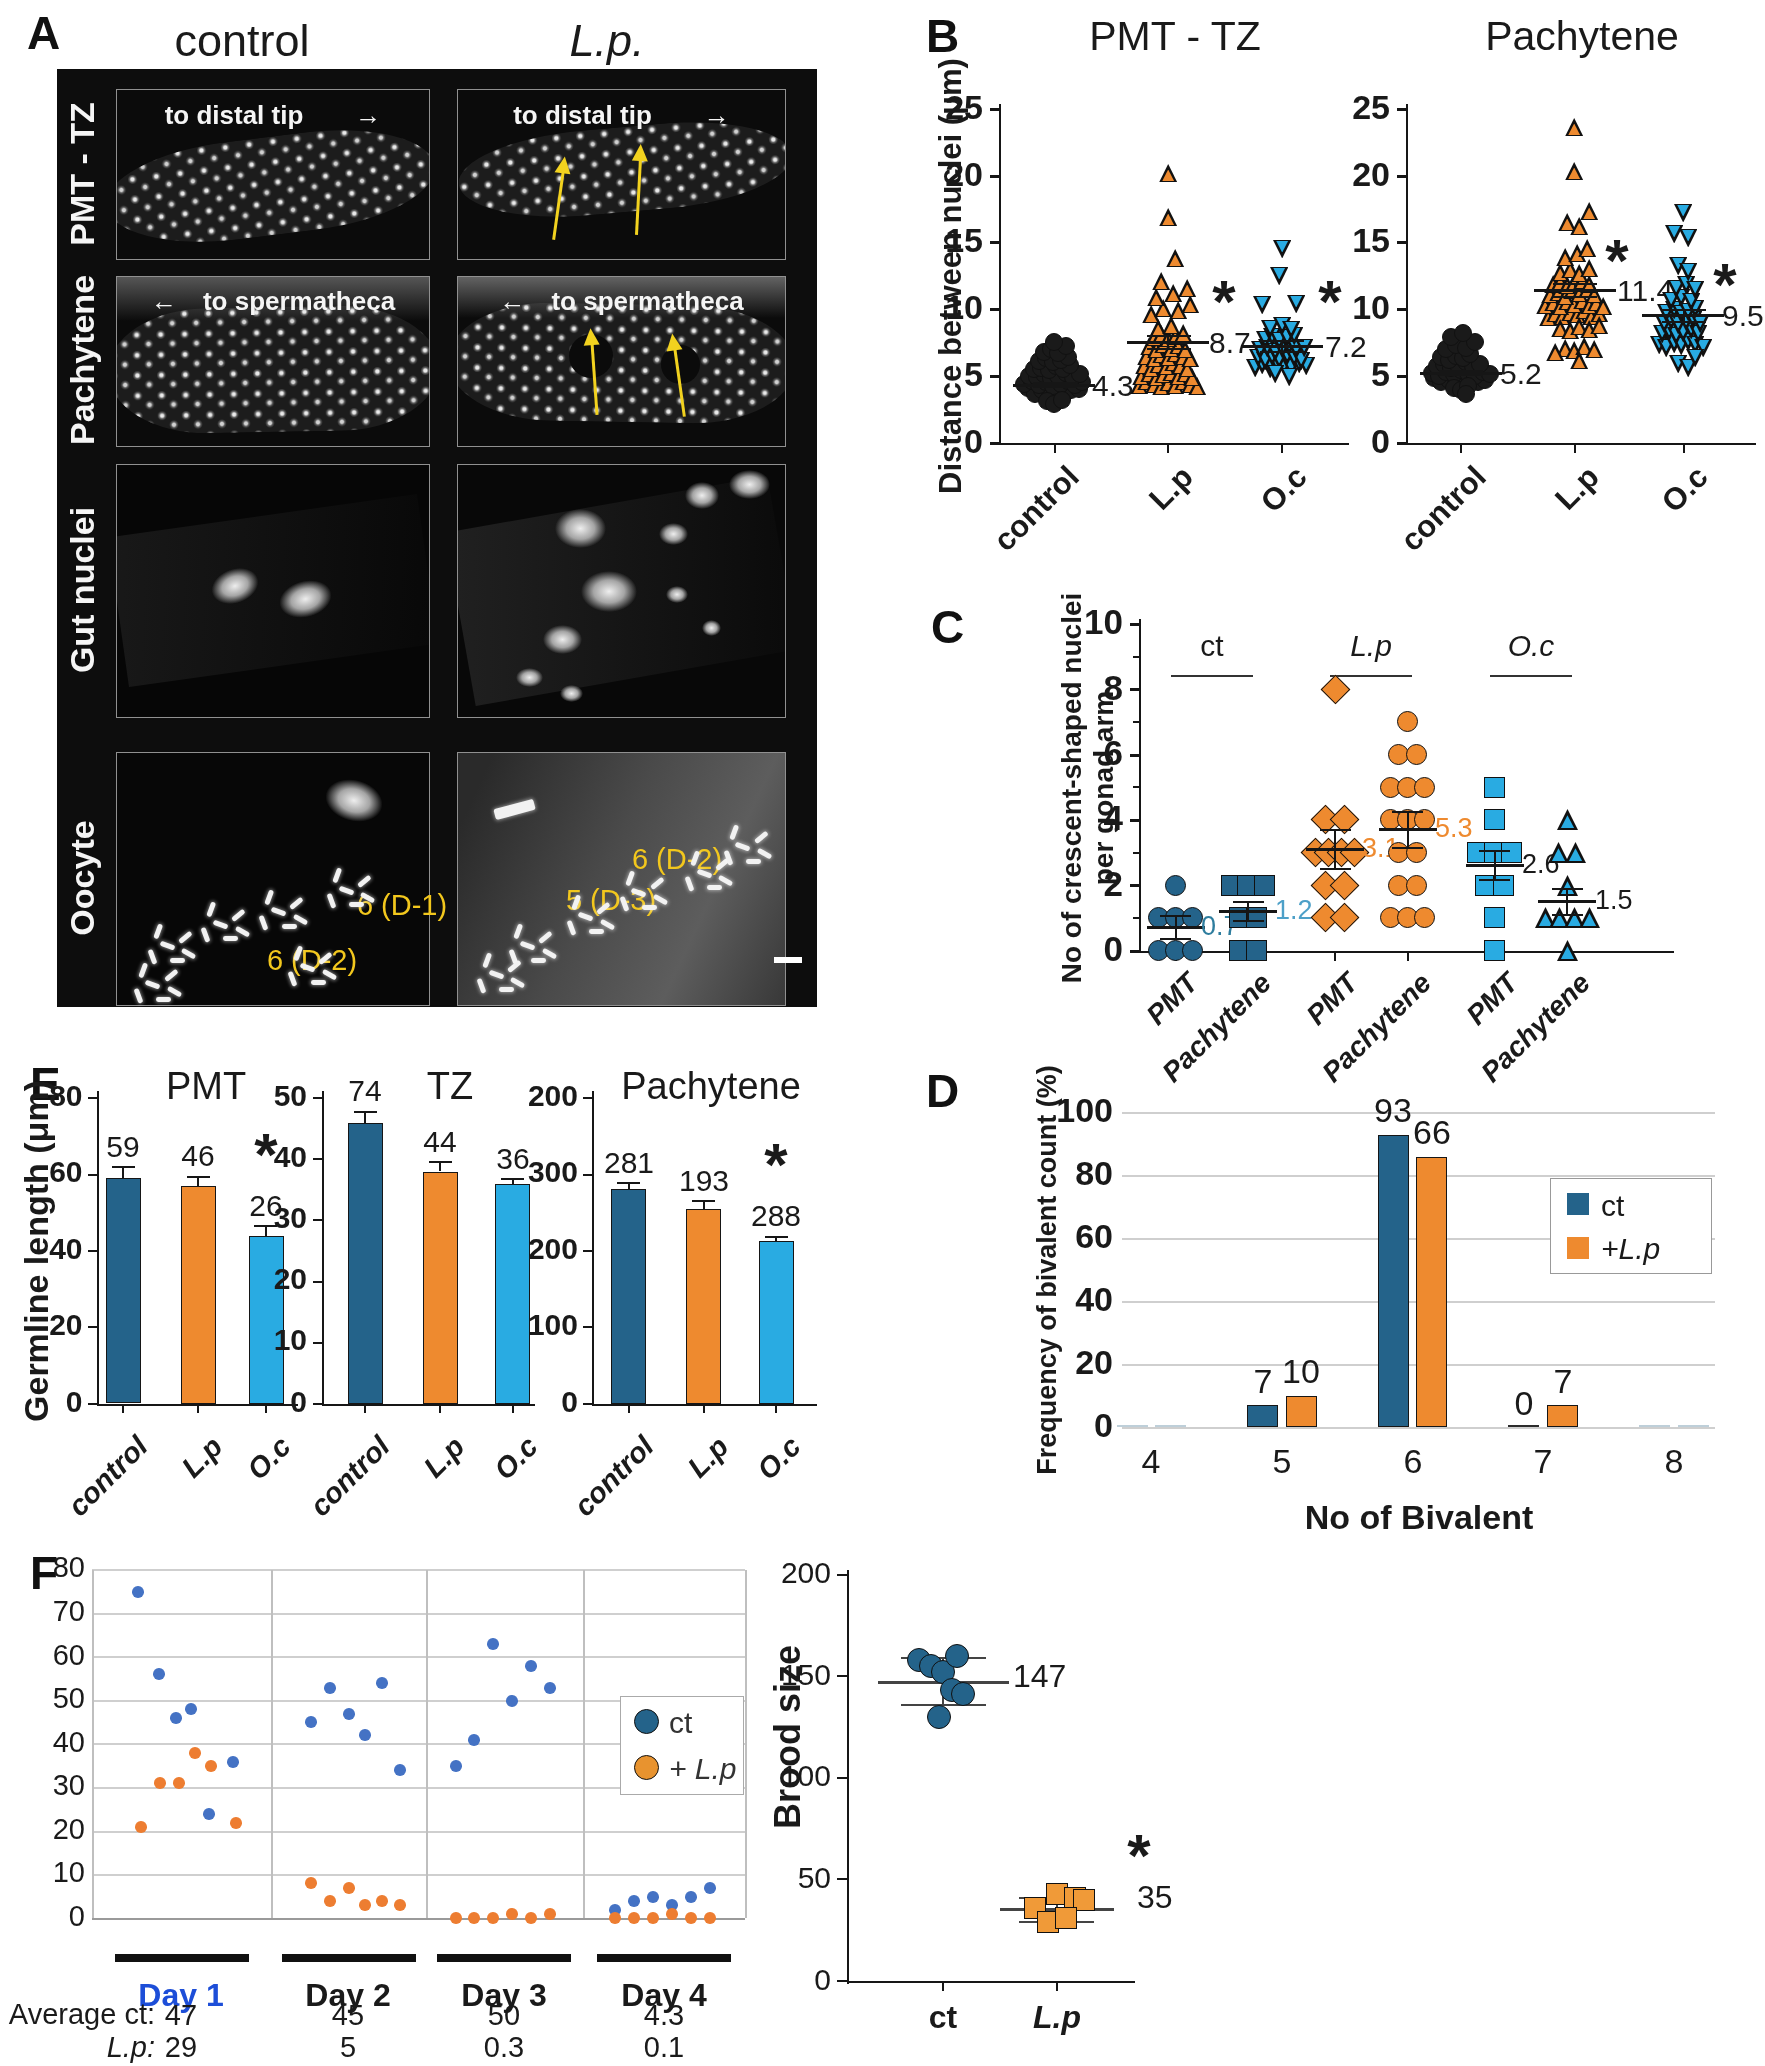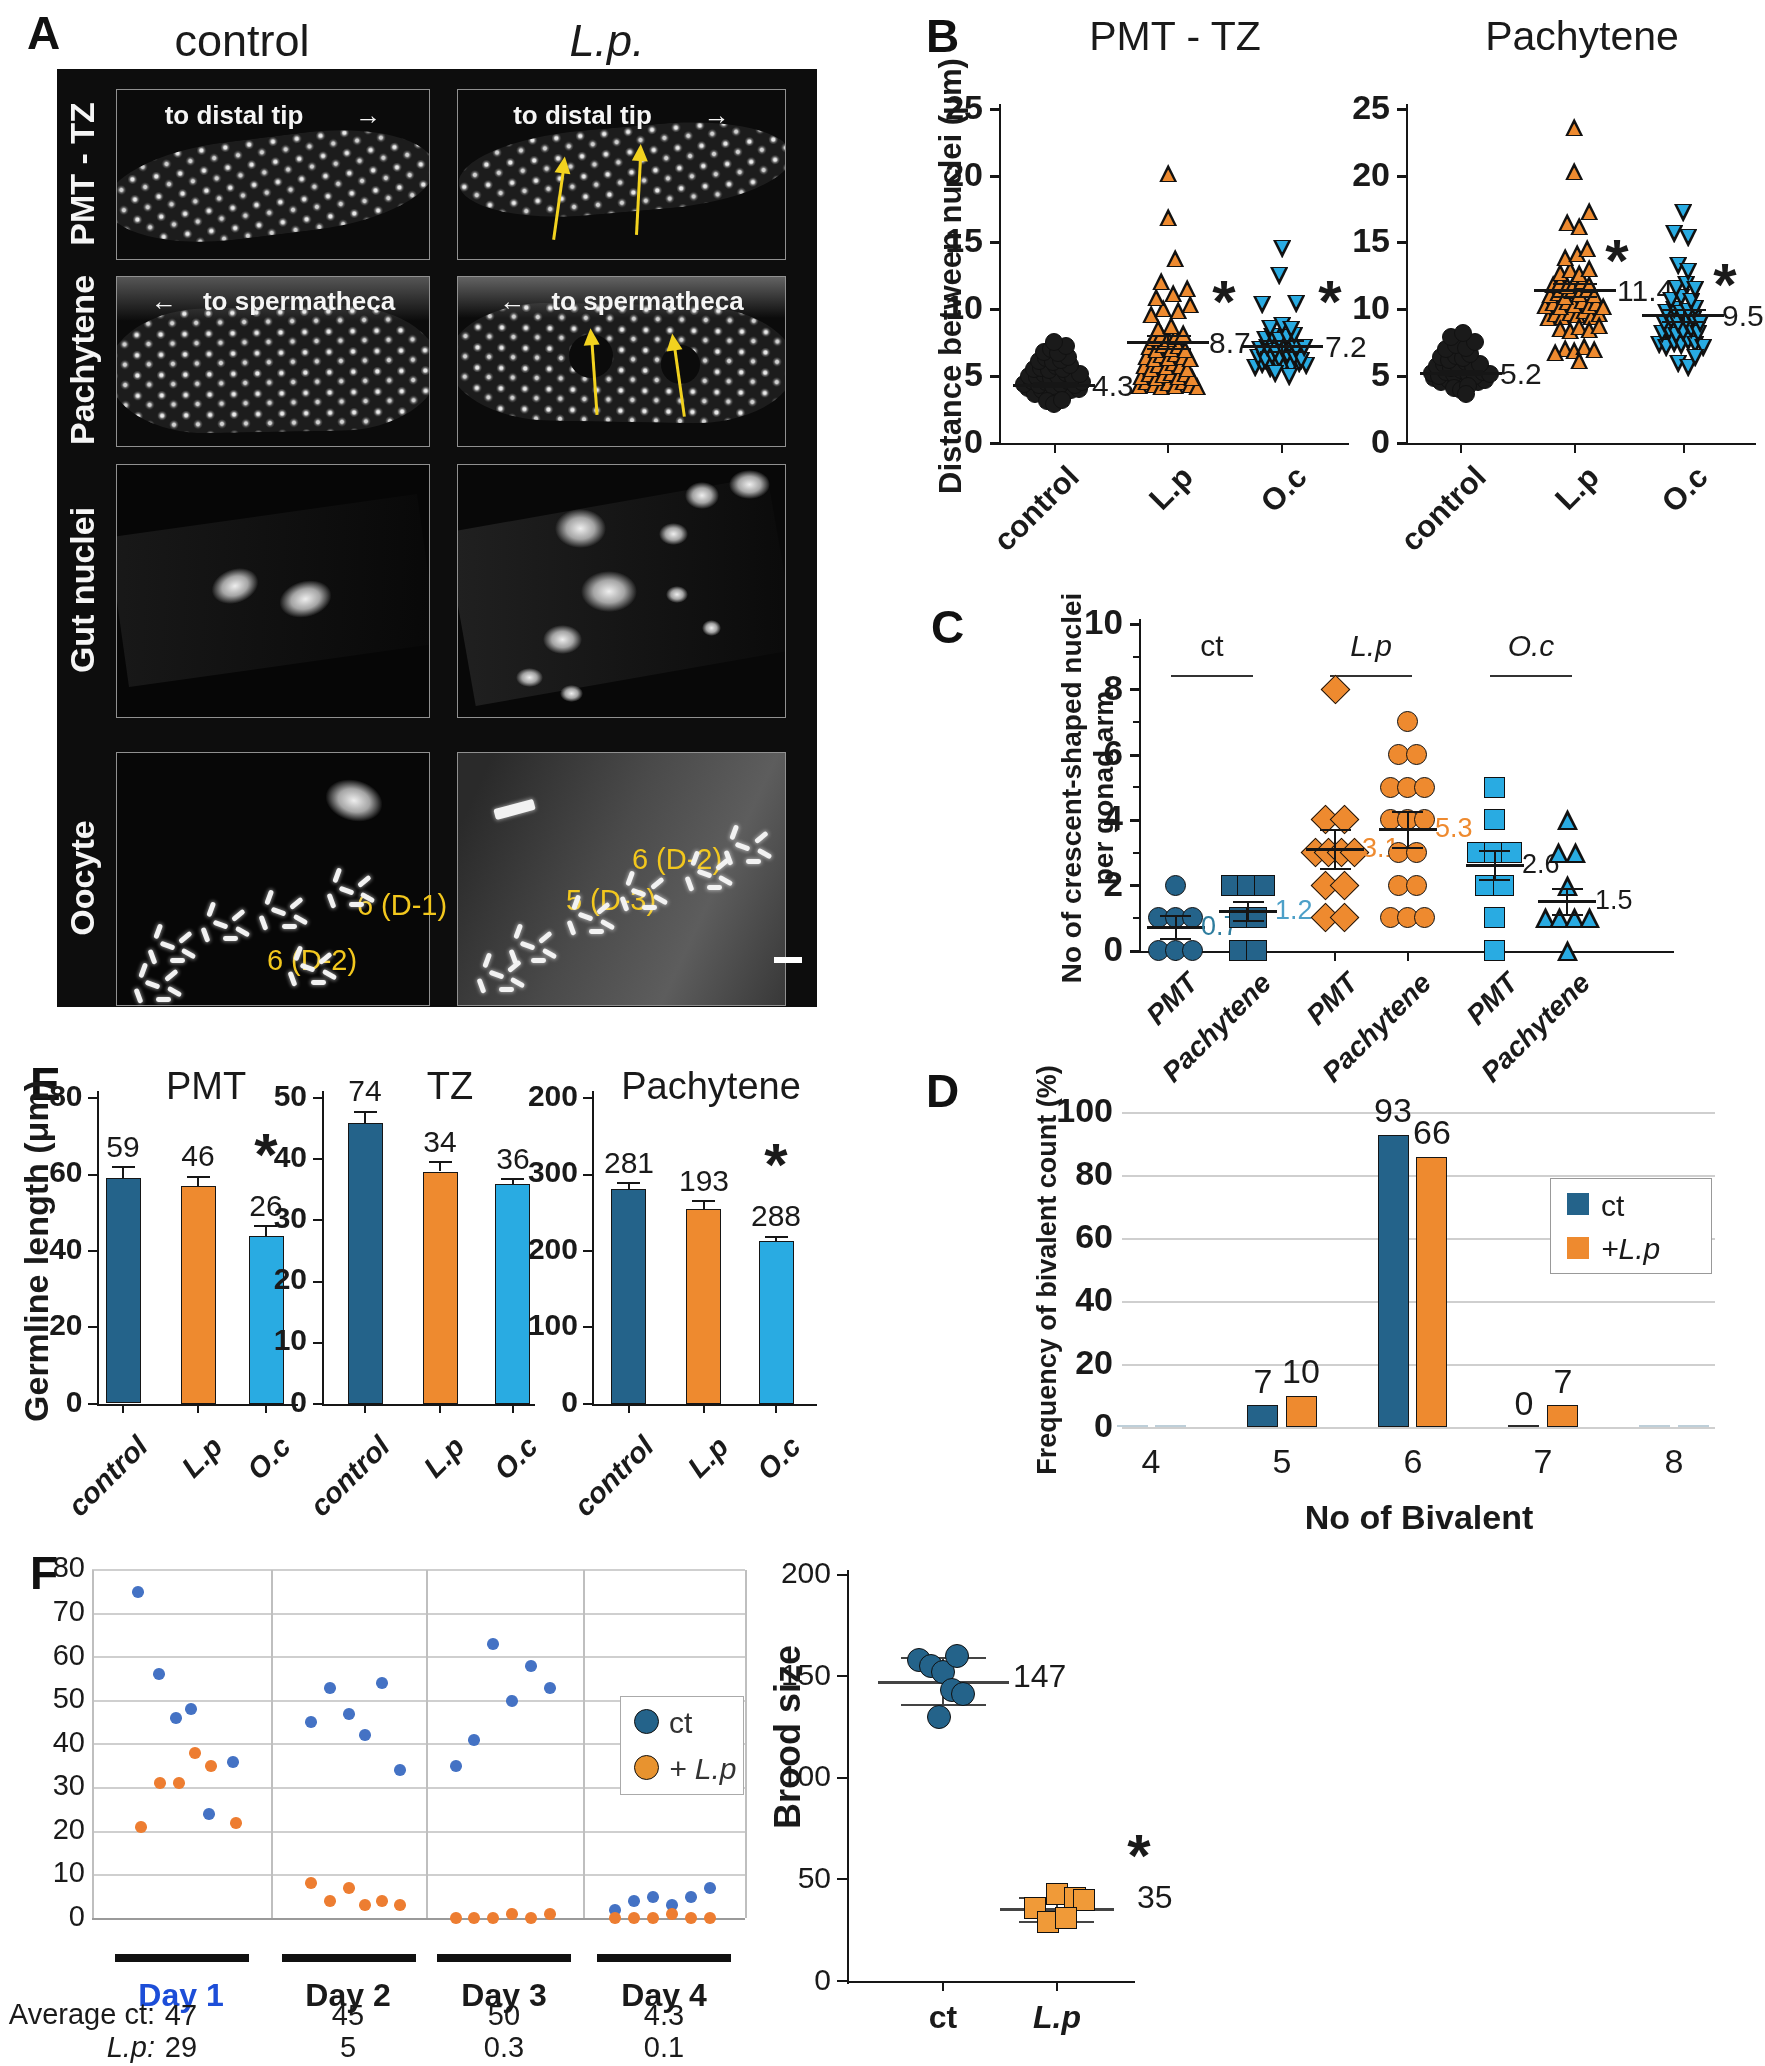--- a/index.html
+++ b/index.html
@@ -1054,21 +1054,21 @@
       <div style="position: absolute; left: 450px; top: 1086px; font-size: 38px; color: rgb(26, 26, 26); white-space: nowrap; font-weight: 500; font-style: normal; transform: translate(-50%, -50%);">TZ</div>
       <div style="position: absolute; left: 348px; top: 1123px; width: 35px; height: 281px; background: rgb(36, 99, 138); border: 1.5px solid rgb(22, 22, 22); box-sizing: border-box;"></div>
       <div style="position: absolute; left: 364px; top: 1112px; width: 2.4px; height: 11px; background: rgb(22, 22, 22);"></div>
       <div style="position: absolute; left: 354px; top: 1111px; width: 23px; height: 2.4px; background: rgb(22, 22, 22);"></div>
       <div style="position: absolute; left: 365px; top: 1091px; font-size: 30px; color: rgb(26, 26, 26); white-space: nowrap; font-weight: normal; font-style: normal; transform: translate(-50%, -50%);">74</div>
       <div style="position: absolute; left: 364px; top: 1404px; width: 2.4px; height: 8.7px; background: rgb(22, 22, 22);"></div>
       <div style="position: absolute; left: 373px; top: 1430px; font-size: 29px; color: rgb(26, 26, 26); white-space: nowrap; font-weight: bold; font-style: italic; transform: translate(-100%, 0px) rotate(-45deg); transform-origin: 100% 0px;">control</div>
       <div style="position: absolute; left: 423px; top: 1172px; width: 35px; height: 232px; background: rgb(238, 138, 47); border: 1.5px solid rgb(22, 22, 22); box-sizing: border-box;"></div>
       <div style="position: absolute; left: 439px; top: 1162px; width: 2.4px; height: 9.2px; background: rgb(22, 22, 22);"></div>
       <div style="position: absolute; left: 429px; top: 1161px; width: 23px; height: 2.4px; background: rgb(22, 22, 22);"></div>
-      <div style="position: absolute; left: 440px; top: 1142px; font-size: 30px; color: rgb(26, 26, 26); white-space: nowrap; font-weight: normal; font-style: normal; transform: translate(-50%, -50%);">34</div>
+      <div style="position: absolute; left: 440px; top: 1142px; font-size: 30px; color: rgb(26, 26, 26); white-space: nowrap; font-weight: normal; font-style: normal; transform: translate(-50%, -50%);">44</div>
       <div style="position: absolute; left: 439px; top: 1404px; width: 2.4px; height: 8.7px; background: rgb(22, 22, 22);"></div>
       <div style="position: absolute; left: 448px; top: 1430px; font-size: 29px; color: rgb(26, 26, 26); white-space: nowrap; font-weight: bold; font-style: italic; transform: translate(-100%, 0px) rotate(-45deg); transform-origin: 100% 0px;">L.p</div>
       <div style="position: absolute; left: 495px; top: 1184px; width: 35px; height: 220px; background: rgb(41, 171, 226); border: 1.5px solid rgb(22, 22, 22); box-sizing: border-box;"></div>
       <div style="position: absolute; left: 512px; top: 1179px; width: 2.4px; height: 4.9px; background: rgb(22, 22, 22);"></div>
       <div style="position: absolute; left: 501px; top: 1178px; width: 23px; height: 2.4px; background: rgb(22, 22, 22);"></div>
       <div style="position: absolute; left: 513px; top: 1159px; font-size: 30px; color: rgb(26, 26, 26); white-space: nowrap; font-weight: normal; font-style: normal; transform: translate(-50%, -50%);">36</div>
       <div style="position: absolute; left: 512px; top: 1404px; width: 2.4px; height: 8.7px; background: rgb(22, 22, 22);"></div>
       <div style="position: absolute; left: 521px; top: 1430px; font-size: 29px; color: rgb(26, 26, 26); white-space: nowrap; font-weight: bold; font-style: italic; transform: translate(-100%, 0px) rotate(-45deg); transform-origin: 100% 0px;">O.c</div>
       <div style="position: absolute; left: 592px; top: 1091px; width: 2.4px; height: 315px; background: rgb(22, 22, 22);"></div>
       <div style="position: absolute; left: 592px; top: 1404px; width: 225px; height: 2.4px; background: rgb(22, 22, 22);"></div>

